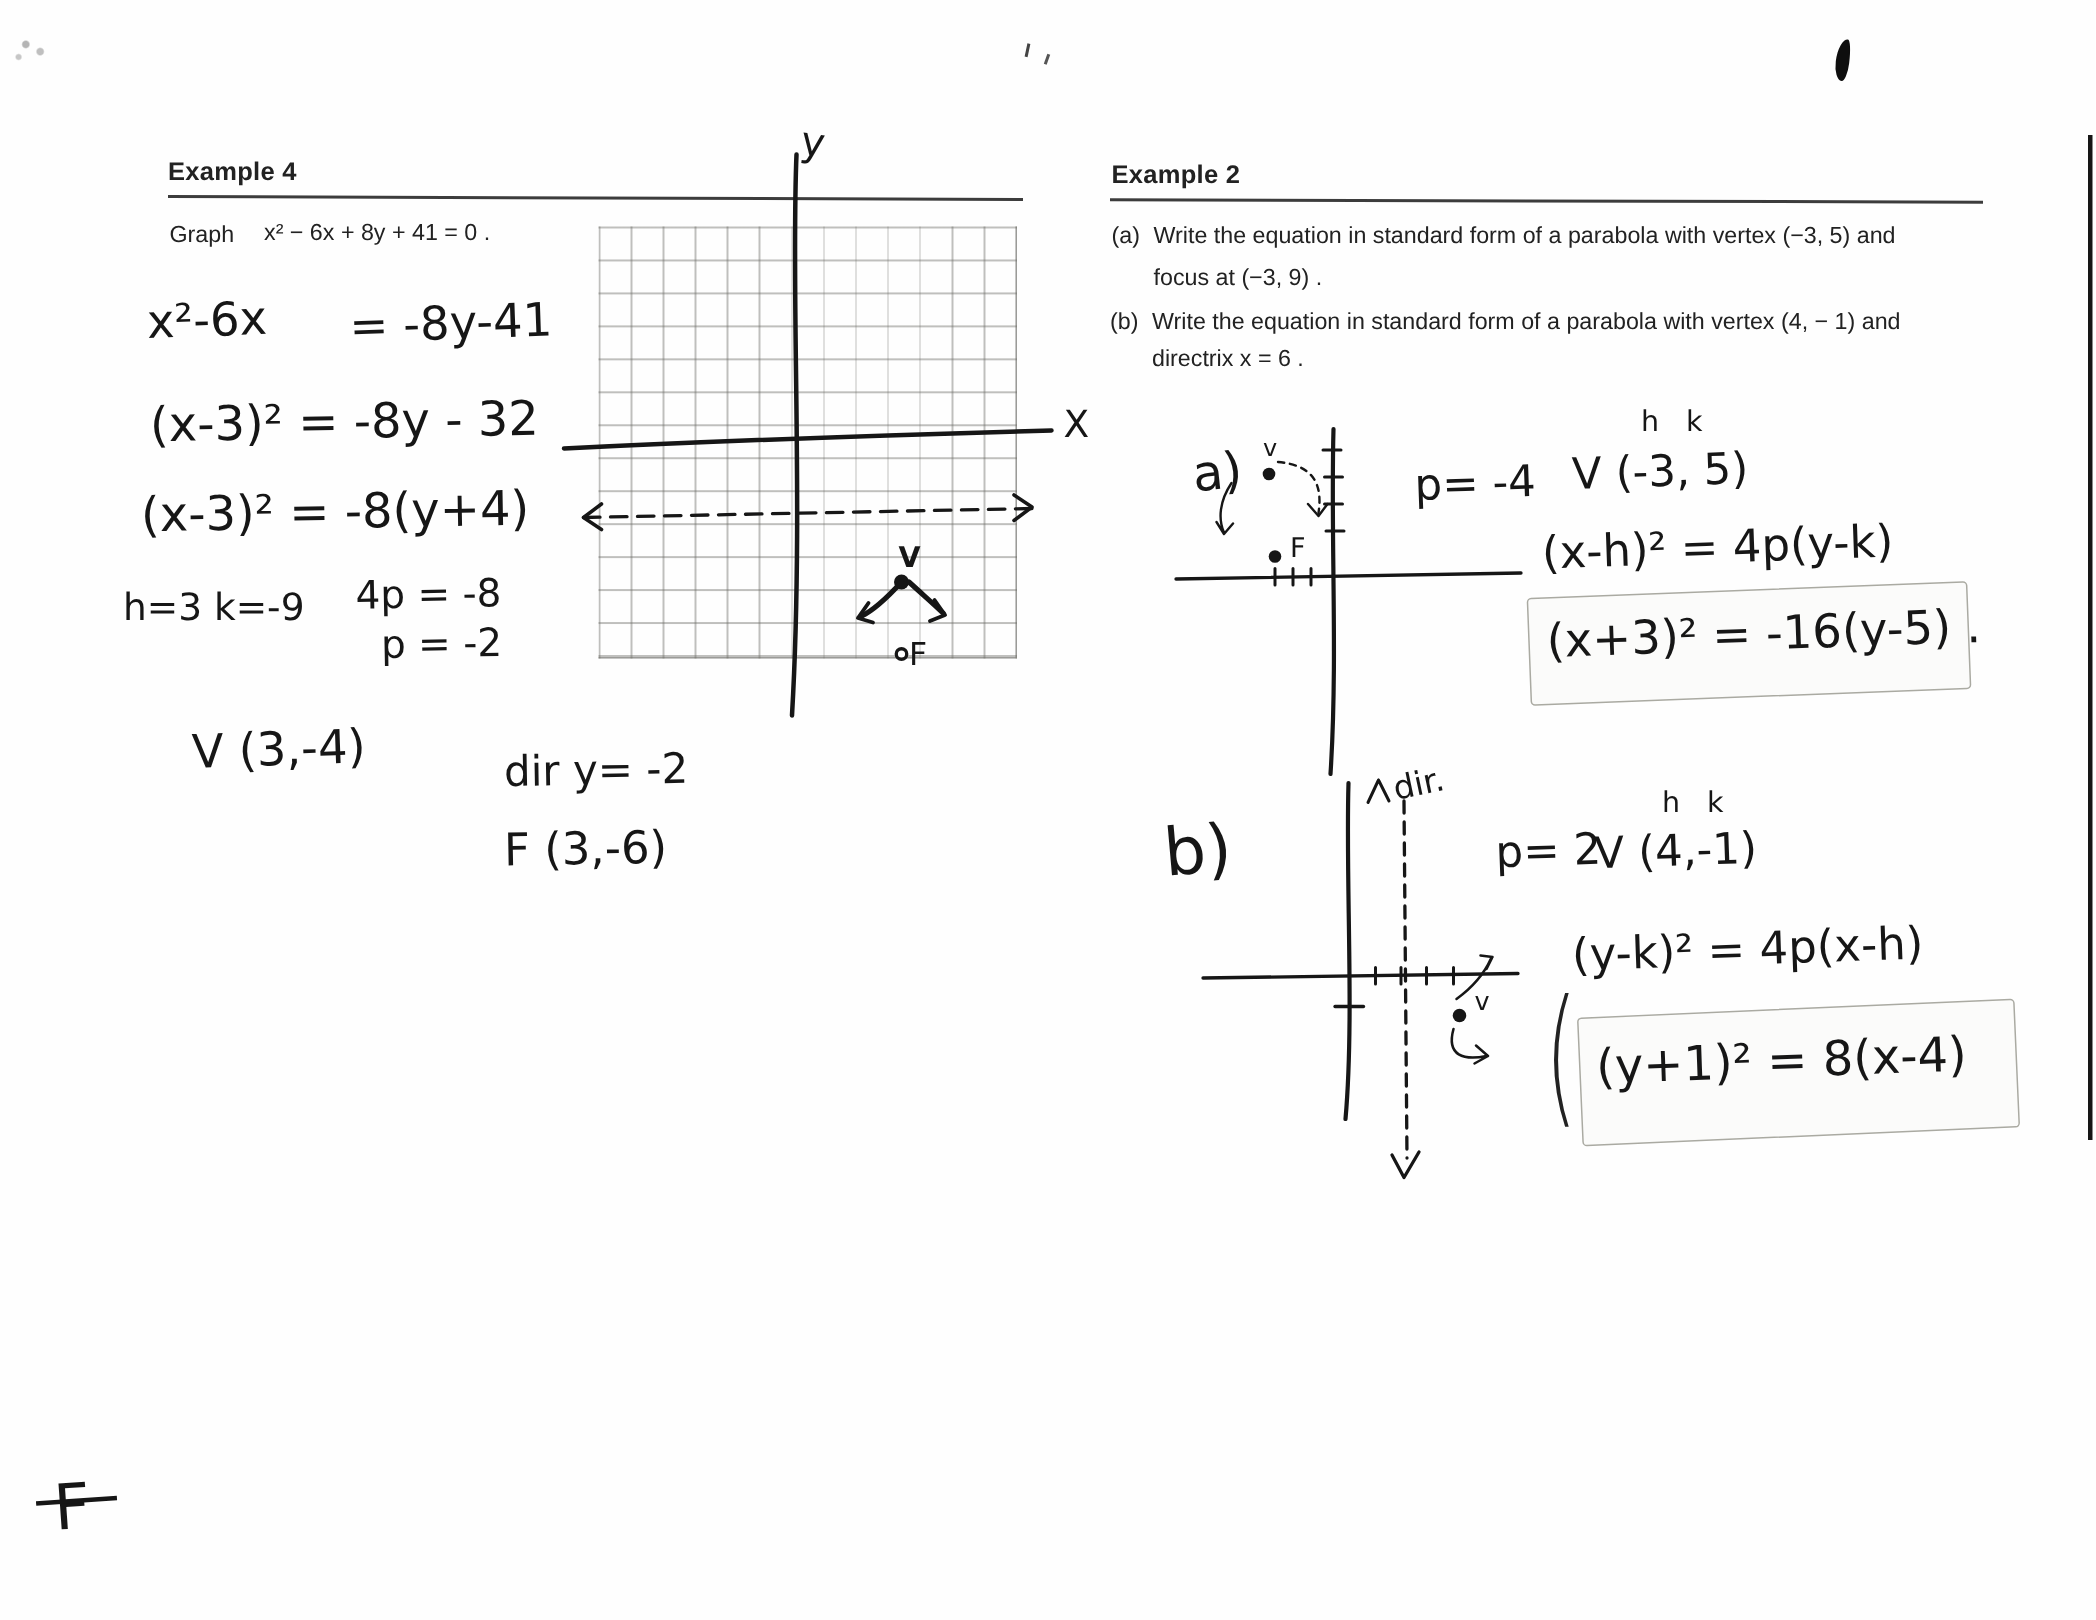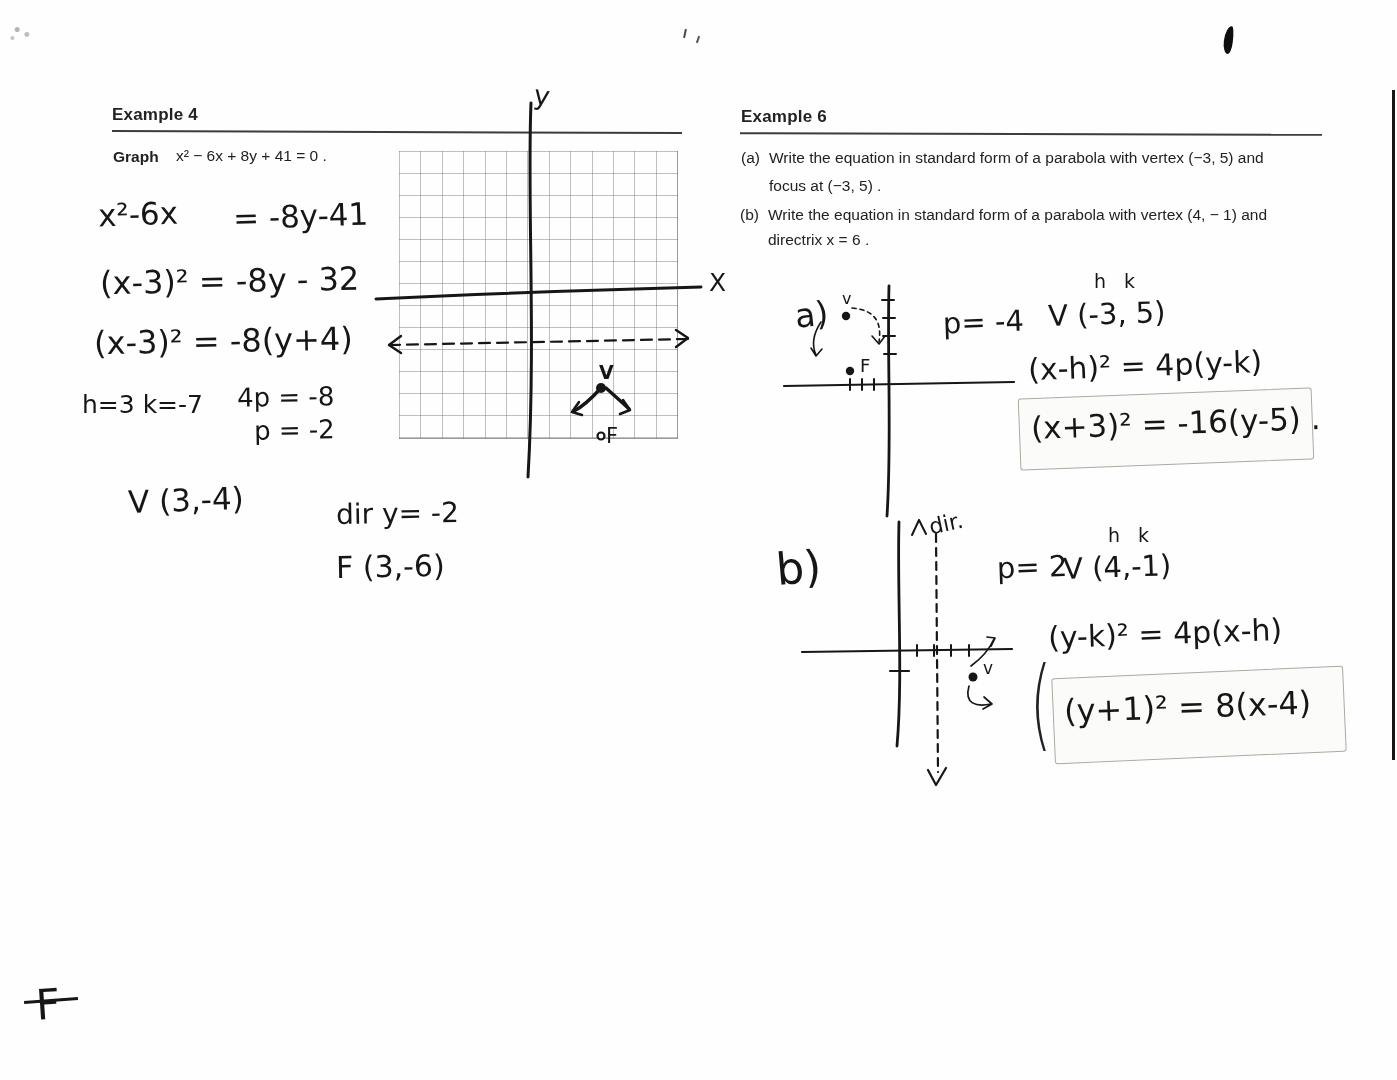--- a/index.html
+++ b/index.html
@@ -37,28 +37,28 @@
 <div id="page">
 
   <div class="abs smudge" style="left:6px;top:20px;width:32px;height:24px;"></div>
   <div class="abs" style="left:684px;top:29px;width:2px;height:9px;background:#444;transform:rotate(12deg);"></div>
   <div class="abs" style="left:697px;top:36px;width:2px;height:7px;background:#555;transform:rotate(20deg);"></div>
   <div class="abs" style="left:1224px;top:26px;width:9px;height:28px;background:#0e0e0e;border-radius:70% 30% 40% 60%/55% 55% 45% 45%;transform:rotate(7deg);"></div>
   <div class="abs" style="left:1392px;top:90px;width:3px;height:670px;background:#161616;"></div>
 
   <div class="abs pr pr-title" style="left:112px;top:105px;">Example 4</div>
   <div class="abs rule" style="left:112px;top:131px;width:570px;transform:rotate(.2deg);"></div>
-  <div class="abs pr pr-body" style="left:113px;top:148px;font-weight:bold;">Graph</div>
+  <div class="abs pr pr-body" style="left:113px;top:148px;">Graph</div>
   <div class="abs pr pr-body pr-math" style="left:176px;top:147px;">x² − 6x + 8y + 41 = 0 .</div>
 
   <div class="abs hw rot-2" style="left:98px;top:196px;font-size:31px;">x²-6x</div>
   <div class="abs hw rot-2" style="left:233px;top:198px;font-size:31px;">= -8y-41</div>
   <div class="abs hw rot-1" style="left:100px;top:262px;font-size:32px;">(x-3)² =  -8y - 32</div>
   <div class="abs hw rot-1" style="left:94px;top:322px;font-size:32px;">(x-3)² =  -8(y+4)</div>
-  <div class="abs hw" style="left:82px;top:390px;font-size:25px;">h=3  k=-7</div>
+  <div class="abs hw" style="left:82px;top:390px;font-size:25px;">h=3  k=-9</div>
   <div class="abs hw rot-1" style="left:237px;top:382px;font-size:26px;">4p = -8</div>
   <div class="abs hw rot-1" style="left:254px;top:415px;font-size:26px;">p = -2</div>
   <div class="abs hw rot-2" style="left:128px;top:482px;font-size:31px;">V (3,-4)</div>
   <div class="abs hw rot-1" style="left:336px;top:497px;font-size:28px;">dir   y= -2</div>
   <div class="abs hw rot-1" style="left:336px;top:549px;font-size:30px;">F  (3,-6)</div>
 
   <div class="abs grid" style="left:399px;top:151px;width:278px;height:287px;"></div>
   <svg class="abs" style="left:370px;top:78px;" width="365" height="415" viewBox="0 0 365 415">
     <path class="stroke" stroke-width="3" d="M 161,25 C 157,120 166,260 158,399"></path>
     <path class="stroke" stroke-width="3" d="M 6,221 C 110,216 220,212 331,209"></path>
@@ -70,26 +70,26 @@
     <path class="stroke" stroke-width="2.6" d="M 209,324 L 202,334 M 202,334 L 212,337"></path>
     <path class="stroke" stroke-width="3.4" d="M 236,310 C 247,320 254,326 259,331"></path>
     <path class="stroke" stroke-width="2.6" d="M 253,322 L 260,332 M 260,332 L 250,336"></path>
     <circle cx="231" cy="358" r="3.5" fill="#fff" stroke="#161616" stroke-width="2.2"></circle>
   </svg>
   <div class="abs hw" style="left:534px;top:80px;font-size:27px;transform:rotate(8deg);">y</div>
   <div class="abs hw" style="left:709px;top:268px;font-size:25px;">X</div>
   <div class="abs hw" style="left:599px;top:361px;font-size:19px;font-weight:bold;">V</div>
   <div class="abs hw" style="left:606px;top:424px;font-size:21px;">F</div>
 
-  <div class="abs pr pr-title" style="left:741px;top:107px;">Example 6</div>
+  <div class="abs pr pr-title" style="left:741px;top:107px;">Example 2</div>
   <div class="abs rule" style="left:740px;top:133px;width:582px;transform:rotate(.15deg);"></div>
 
   <div class="abs pr pr-body" style="left:741px;top:149px;">(a)</div>
   <div class="abs pr pr-body" style="left:769px;top:149px;">Write the equation in standard form of a parabola with vertex (−3, 5) and</div>
-  <div class="abs pr pr-body" style="left:769px;top:177px;">focus at (−3, 5) .</div>
+  <div class="abs pr pr-body" style="left:769px;top:177px;">focus at (−3, 9) .</div>
   <div class="abs pr pr-body" style="left:740px;top:206px;">(b)</div>
   <div class="abs pr pr-body" style="left:768px;top:206px;">Write the equation in standard form of a parabola with vertex (4, − 1) and</div>
   <div class="abs pr pr-body" style="left:768px;top:231px;">directrix x = 6 .</div>
 
   <div class="abs hw" style="left:795px;top:295px;font-size:33px;transform:rotate(-6deg);">a)</div>
   <svg class="abs" style="left:780px;top:278px;" width="240" height="240" viewBox="0 0 240 240">
     <path class="stroke" stroke-width="2.8" d="M 109,8 C 107,80 112,160 107,238"></path>
     <path class="stroke" stroke-width="2.2" d="M 4,108 L 234,104"></path>
     <path class="stroke" stroke-width="2" d="M 102,22 L 114,22 M 103,40 L 115,40 M 103,58 L 115,58 M 104,76 L 116,76"></path>
     <path class="stroke" stroke-width="2" d="M 70,101 L 70,112 M 82,101 L 82,112 M 94,101 L 94,112"></path>

